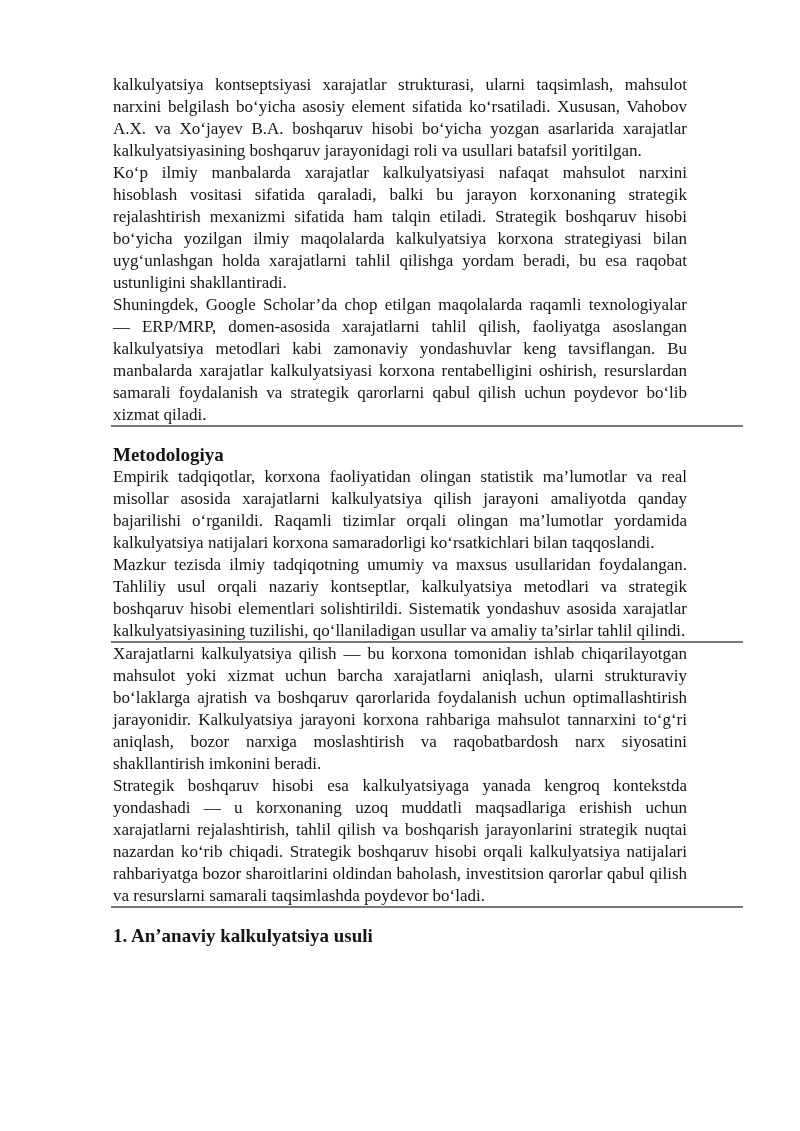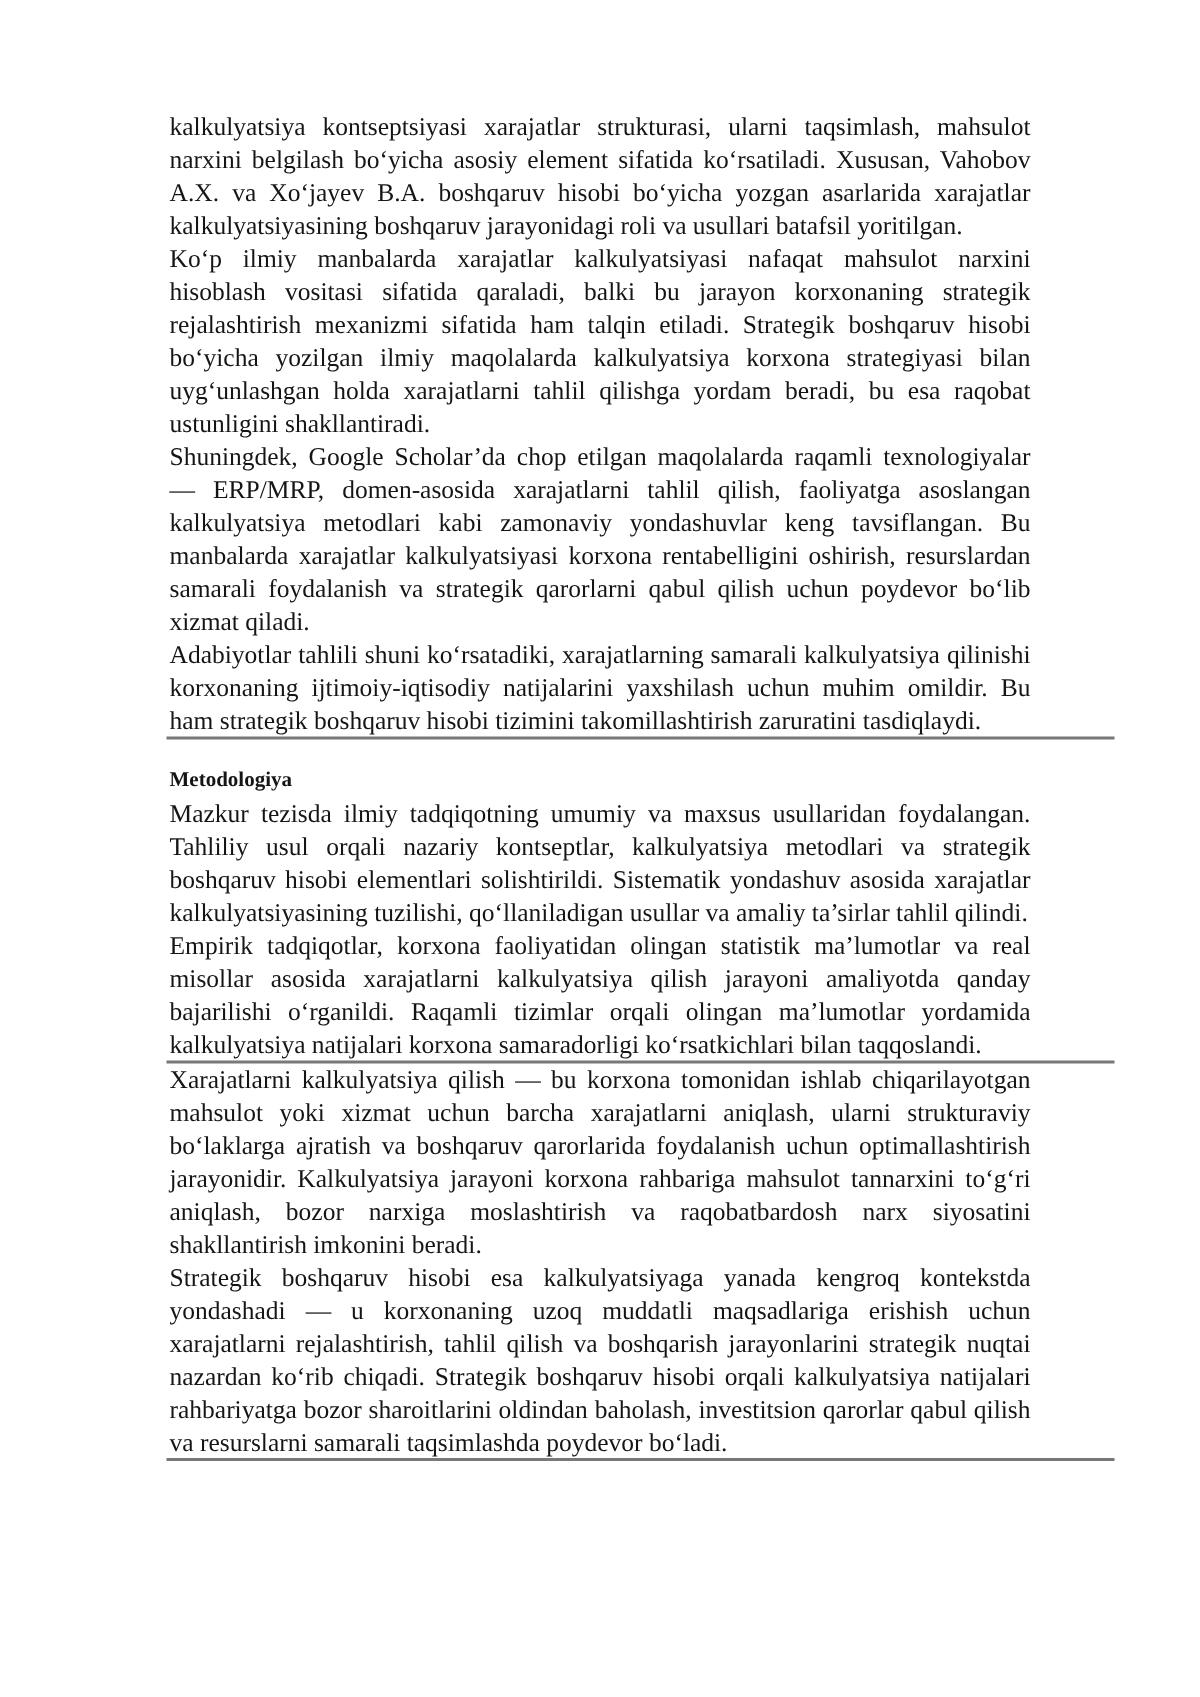--- a/index.html
+++ b/index.html
@@ -21,21 +21,21 @@
     color: #151515;
     overflow: hidden;
   }
   .para {
     margin: 0;
     text-align: justify;
     text-justify: inter-word;
   }
   .heading {
     margin: 17px 0 0 0;
-    font-size: 14px;
+    font-size: 19px;
     line-height: 22px;
     font-weight: bold;
     text-align: left;
   }
   .heading + .heading {
     margin-top: 0;
   }
   .rule {
     height: 0;
     width: 632px;
@@ -47,32 +47,32 @@
 <body>
 
 <div class="page">
 
   <p class="para">kalkulyatsiya kontseptsiyasi xarajatlar strukturasi, ularni taqsimlash, mahsulot narxini belgilash boʻyicha asosiy element sifatida koʻrsatiladi. Xususan, Vahobov A.X. va Xoʻjayev B.A. boshqaruv hisobi boʻyicha yozgan asarlarida xarajatlar kalkulyatsiyasining boshqaruv jarayonidagi roli va usullari batafsil yoritilgan.</p>
 
   <p class="para">Koʻp ilmiy manbalarda xarajatlar kalkulyatsiyasi nafaqat mahsulot narxini hisoblash vositasi sifatida qaraladi, balki bu jarayon korxonaning strategik rejalashtirish mexanizmi sifatida ham talqin etiladi. Strategik boshqaruv hisobi boʻyicha yozilgan ilmiy maqolalarda kalkulyatsiya korxona strategiyasi bilan uygʻunlashgan holda xarajatlarni tahlil qilishga yordam beradi, bu esa raqobat ustunligini shakllantiradi.</p>
 
   <p class="para">Shuningdek, Google Scholar’da chop etilgan maqolalarda raqamli texnologiyalar — ERP/MRP, domen-asosida xarajatlarni tahlil qilish, faoliyatga asoslangan kalkulyatsiya metodlari kabi zamonaviy yondashuvlar keng tavsiflangan. Bu manbalarda xarajatlar kalkulyatsiyasi korxona rentabelligini oshirish, resurslardan samarali foydalanish va strategik qarorlarni qabul qilish uchun poydevor boʻlib xizmat qiladi.</p>
 
-  <p class="para">Adabiyotlar tahlili shuni koʻrsatadiki, xarajatlarning samarali kalkulyatsiya qilinishi korxonaning ijtimoiy-iqtisodiy natijalarini yaxshilash uchun muhim omildir. Bu ham strategik boshqaruv hisobi tizimini takomillashtirish zaruratini tasdiqlaydi.</p>
   <div class="rule"></div>
 
   <h2 class="heading">Metodologiya</h2>
 
+  <p class="para">Empirik tadqiqotlar, korxona faoliyatidan olingan statistik ma’lumotlar va real misollar asosida xarajatlarni kalkulyatsiya qilish jarayoni amaliyotda qanday bajarilishi oʻrganildi. Raqamli tizimlar orqali olingan ma’lumotlar yordamida kalkulyatsiya natijalari korxona samaradorligi koʻrsatkichlari bilan taqqoslandi.</p>
+
   <p class="para">Mazkur tezisda ilmiy tadqiqotning umumiy va maxsus usullaridan foydalangan. Tahliliy usul orqali nazariy kontseptlar, kalkulyatsiya metodlari va strategik boshqaruv hisobi elementlari solishtirildi. Sistematik yondashuv asosida xarajatlar kalkulyatsiyasining tuzilishi, qoʻllaniladigan usullar va amaliy ta’sirlar tahlil qilindi.</p>
-
-  <p class="para">Empirik tadqiqotlar, korxona faoliyatidan olingan statistik ma’lumotlar va real misollar asosida xarajatlarni kalkulyatsiya qilish jarayoni amaliyotda qanday bajarilishi oʻrganildi. Raqamli tizimlar orqali olingan ma’lumotlar yordamida kalkulyatsiya natijalari korxona samaradorligi koʻrsatkichlari bilan taqqoslandi.</p>
   <div class="rule"></div>
 
 
   <p class="para">Xarajatlarni kalkulyatsiya qilish — bu korxona tomonidan ishlab chiqarilayotgan mahsulot yoki xizmat uchun barcha xarajatlarni aniqlash, ularni strukturaviy boʻlaklarga ajratish va boshqaruv qarorlarida foydalanish uchun optimallashtirish jarayonidir. Kalkulyatsiya jarayoni korxona rahbariga mahsulot tannarxini toʻgʻri aniqlash, bozor narxiga moslashtirish va raqobatbardosh narx siyosatini shakllantirish imkonini beradi.</p>
 
   <p class="para">Strategik boshqaruv hisobi esa kalkulyatsiyaga yanada kengroq kontekstda yondashadi — u korxonaning uzoq muddatli maqsadlariga erishish uchun xarajatlarni rejalashtirish, tahlil qilish va boshqarish jarayonlarini strategik nuqtai nazardan koʻrib chiqadi. Strategik boshqaruv hisobi orqali kalkulyatsiya natijalari rahbariyatga bozor sharoitlarini oldindan baholash, investitsion qarorlar qabul qilish va resurslarni samarali taqsimlashda poydevor boʻladi.</p>
   <div class="rule"></div>
 
 
+  <h2 class="heading">1. An’anaviy kalkulyatsiya usuli</h2>
 
 
 </div>
 
 </body></html>

